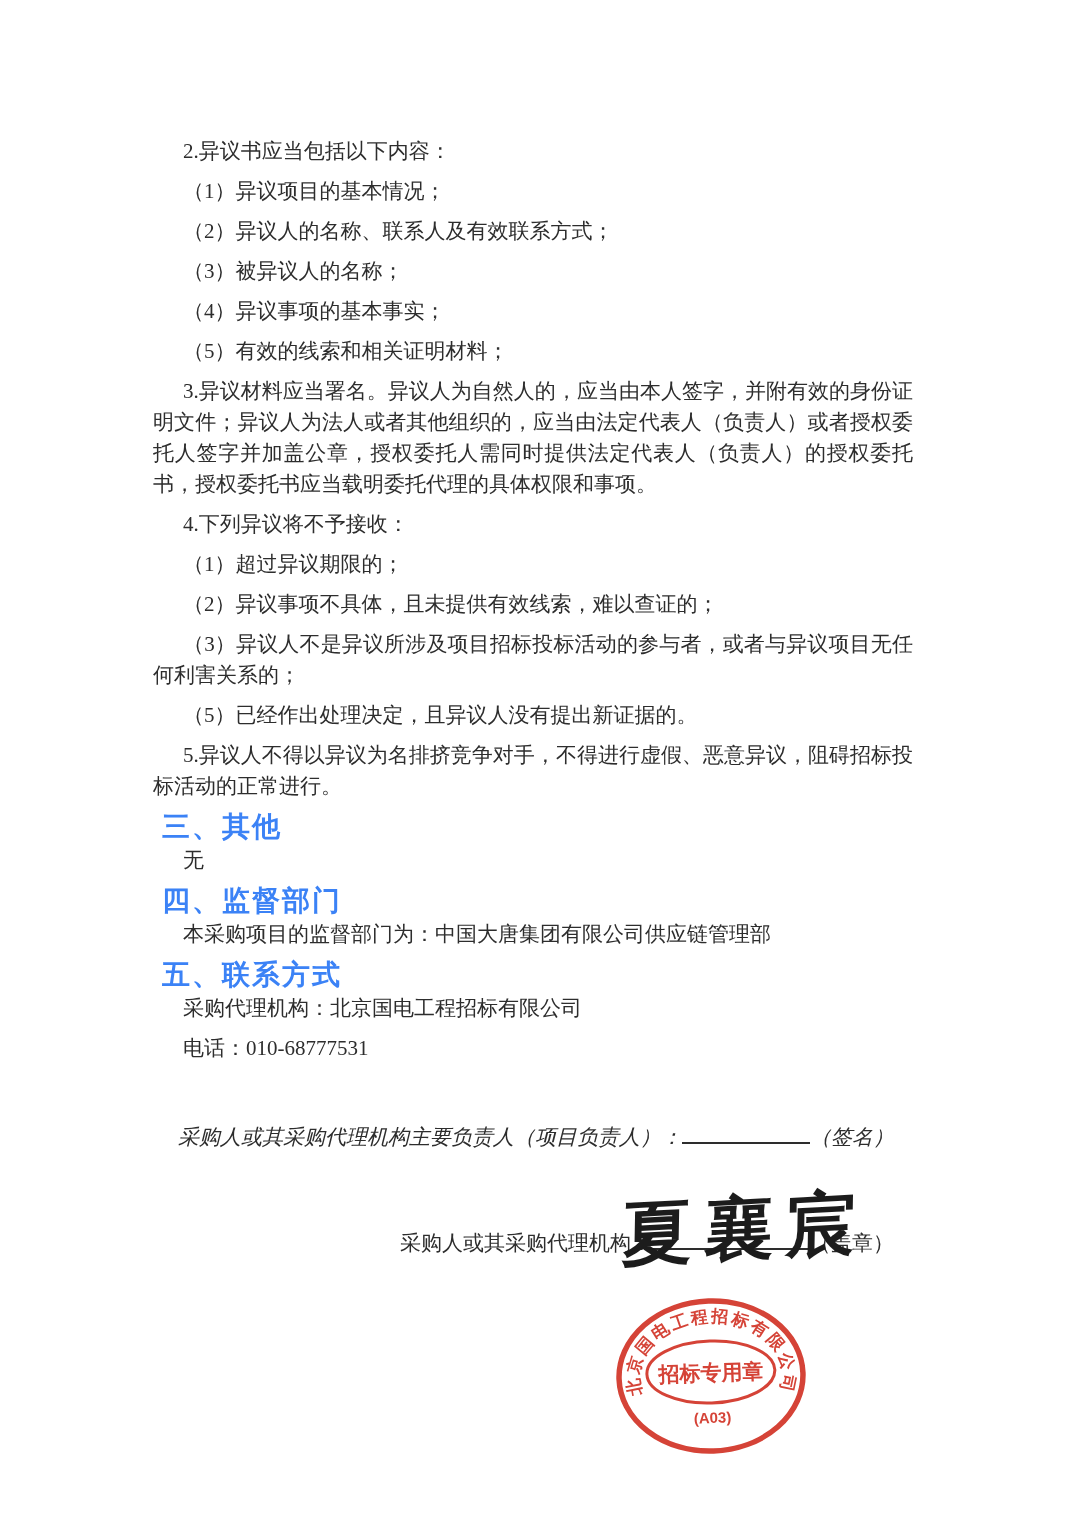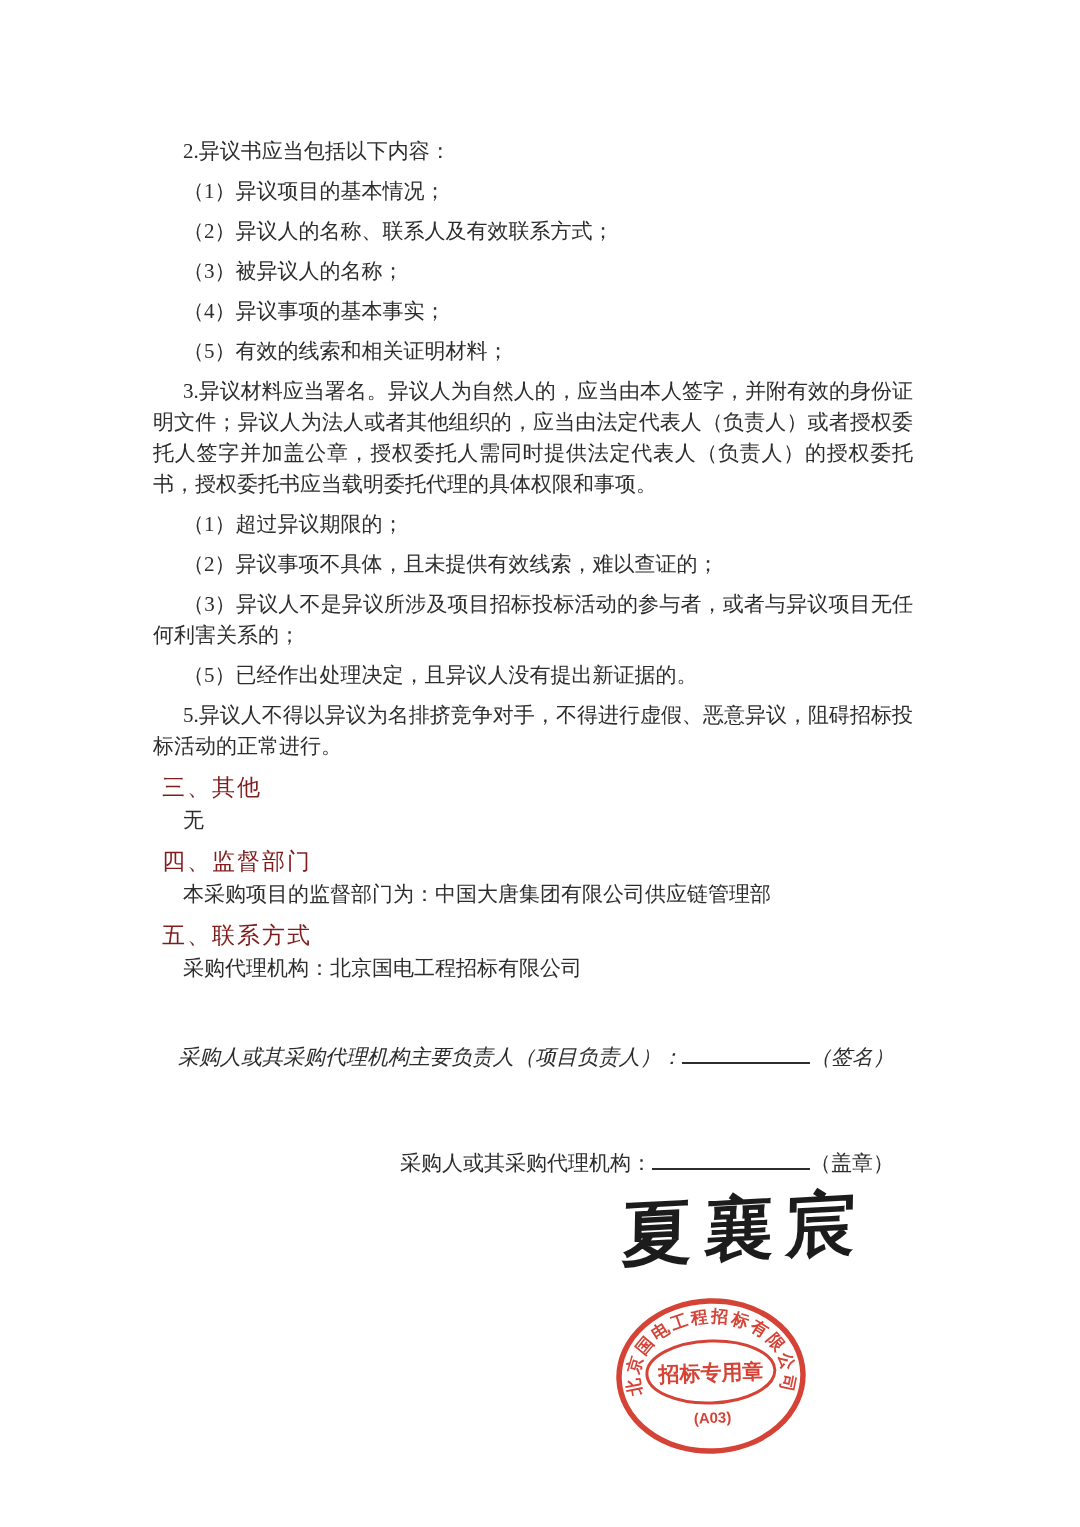--- a/index.html
+++ b/index.html
@@ -17,24 +17,24 @@
     left: 153px; top: 136px;
     width: 760px;
     font-size: 21px;
     line-height: 31px;
   }
   .doc p { margin: 0 0 9px 0; }
   .para { text-align: justify; }
   .ind { text-indent: 30px; }
   .heading {
     font-family: "Liberation Sans", "DejaVu Sans", sans-serif;
-    font-weight: 400;
-    font-size: 23px;
+    font-weight: 700;
+    font-size: 28px;
     line-height: 32px;
-    color: #7f1d1d;
+    color: #3b82f6;
     margin: 2px 0 2px 9px;
     letter-spacing: 2px;
   }
   .plain { margin-bottom: 6px; }
   .contact { margin-bottom: 8px; }
   .sign-row {
     margin: 55px 0 0 25px;
     line-height: 36px;
     white-space: nowrap;
     font-style: italic;
@@ -88,35 +88,37 @@
 
   <p class="para ind">2.异议书应当包括以下内容：</p>
   <p class="para ind">（1）异议项目的基本情况；</p>
   <p class="para ind">（2）异议人的名称、联系人及有效联系方式；</p>
   <p class="para ind">（3）被异议人的名称；</p>
   <p class="para ind">（4）异议事项的基本事实；</p>
   <p class="para ind">（5）有效的线索和相关证明材料；</p>
 
   <p class="para ind">3.异议材料应当署名。异议人为自然人的，应当由本人签字，并附有效的身份证明文件；异议人为法人或者其他组织的，应当由法定代表人（负责人）或者授权委托人签字并加盖公章，授权委托人需同时提供法定代表人（负责人）的授权委托书，授权委托书应当载明委托代理的具体权限和事项。</p>
 
+  <p class="para ind">4.下列异议将不予接收：</p>
   <p class="para ind">（1）超过异议期限的；</p>
   <p class="para ind">（2）异议事项不具体，且未提供有效线索，难以查证的；</p>
   <p class="para ind">（3）异议人不是异议所涉及项目招标投标活动的参与者，或者与异议项目无任何利害关系的；</p>
   <p class="para ind">（5）已经作出处理决定，且异议人没有提出新证据的。</p>
 
   <p class="para ind">5.异议人不得以异议为名排挤竞争对手，不得进行虚假、恶意异议，阻碍招标投标活动的正常进行。</p>
 
   <div class="heading">三、其他</div>
   <p class="plain ind">无</p>
 
   <div class="heading">四、监督部门</div>
   <p class="plain ind">本采购项目的监督部门为：中国大唐集团有限公司供应链管理部</p>
 
   <div class="heading">五、联系方式</div>
   <p class="contact ind">采购代理机构：北京国电工程招标有限公司</p>
+  <p class="contact ind">电话：010-68777531</p>
 
   <div class="sign-row">
     <span>采购人或其采购代理机构主要负责人（项目负责人）：</span><span class="uline uline-sign"></span><span>（签名）</span>
   </div>
 
   <div class="seal-row">
     <span>采购人或其采购代理机构：</span><span class="uline uline-seal"></span><span>（盖章）</span>
   </div>
 
 </div>

